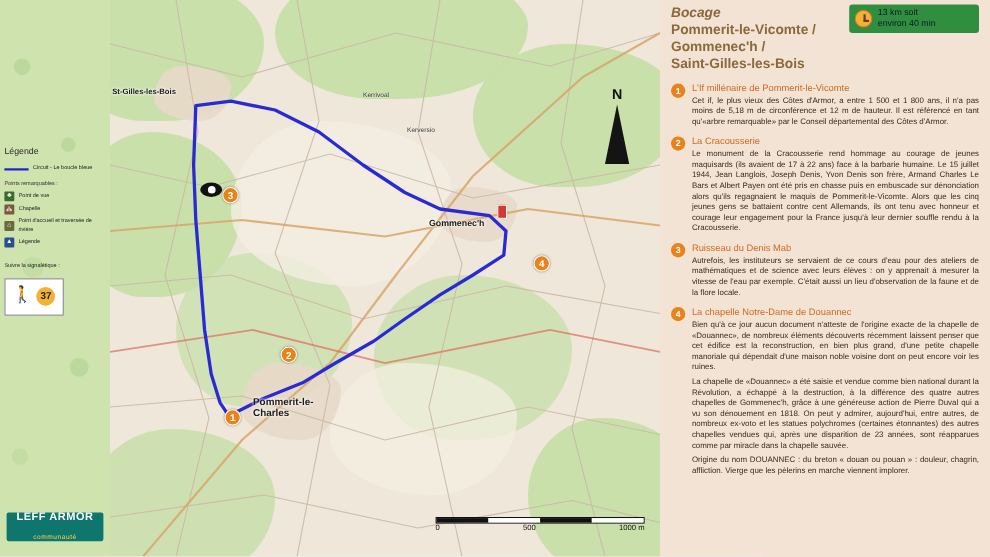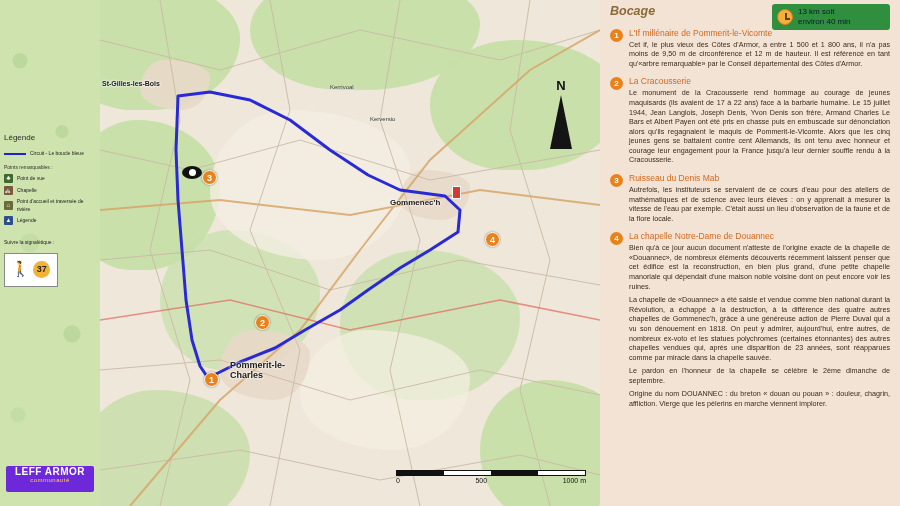--- a/index.html
+++ b/index.html
@@ -65,23 +65,24 @@
     display:flex; align-items:center; justify-content:center; gap:3px;
   }
   .signal-badge .walker { font-size:15px; color:#1f7a3d; }
   .signal-badge .num {
     width:17px;height:17px;border-radius:50%;background:#f2b233;color:#222;
     font-size:9px;display:flex;align-items:center;justify-content:center;font-weight:bold;
   }
 
   .leff {
     position:absolute; left:6px; bottom:14px; width:88px; height:26px;
-    background:#6d28d9; color:#fff; border-radius:2px;
-    display:flex; flex-direction:column; align-items:center; justify-content:flex-start;
+    background:#0f766e; color:#fff; border-radius:2px;
+    display:flex; flex-direction:column; align-items:center; justify-content:flex-end;
     letter-spacing:.5px;
+    gap:10px;
   }
   .leff .l1 { font-size:10px; font-weight:bold; }
   .leff .l2 { font-size:6px; color:#ffd24d; }
 
   
   .compass { position:absolute; right:28px; top:78px; text-align:center; color:#111; }
   .compass .n { font-size:13px; font-weight:bold; }
   .compass .arrow {
     width:0;height:0;margin:2px auto 0;
     border-left:11px solid transparent; border-right:11px solid transparent;
@@ -268,35 +269,38 @@
   </div>
 
   <div class="leff">
     <span class="l1">LEFF ARMOR</span>
     <span class="l2">communauté</span>
   </div>
 
   <div class="panel">
     <div class="panel-title">
       <div style="font-style:italic;">Bocage</div>
+      <div style="white-space:pre-line;">Pommerit-le-Vicomte /
+Gommenec'h /
+Saint-Gilles-les-Bois</div>
     </div>
 
     <div class="duration">
       <span class="clock"></span>
       <span class="txt">
         <span>13 km soit</span><br>
         <span>environ 40 min</span>
       </span>
     </div>
 
     <div class="entry">
       <div class="num">1</div>
       <div class="body">
         <div class="h">L'If millénaire de Pommerit-le-Vicomte</div>
-        <div class="p">Cet if, le plus vieux des Côtes d'Armor, a entre 1 500 et 1 800 ans, il n'a pas moins de 9,50 m de circonférence et 12 m de hauteur. Il est référencé en tant qu'«arbre remarquable» par le Conseil départemental des Côtes d'Armor.</div>
+        <div class="p">Cet if, le plus vieux des Côtes d'Armor, a entre 1 500 et 1 800 ans, il n'a pas moins de 5,18 m de circonférence et 12 m de hauteur. Il est référencé en tant qu'«arbre remarquable» par le Conseil départemental des Côtes d'Armor.</div>
       </div>
     </div>
 
     <div class="entry">
       <div class="num">2</div>
       <div class="body">
         <div class="h">La Cracousserie</div>
         <div class="p">Le monument de la Cracousserie rend hommage au courage de jeunes maquisards (ils avaient de 17 à 22 ans) face à la barbarie humaine. Le 15 juillet 1944, Jean Langlois, Joseph Denis, Yvon Denis son frère, Armand Charles Le Bars et Albert Payen ont été pris en chasse puis en embuscade sur dénonciation alors qu'ils regagnaient le maquis de Pommerit-le-Vicomte. Alors que les cinq jeunes gens se battaient contre cent Allemands, ils ont tenu avec honneur et courage leur engagement pour la France jusqu'à leur dernier souffle rendu à la Cracousserie.</div>
       </div>
     </div>
@@ -308,19 +312,18 @@
         <div class="p">Autrefois, les instituteurs se servaient de ce cours d'eau pour des ateliers de mathématiques et de science avec leurs élèves : on y apprenait à mesurer la vitesse de l'eau par exemple. C'était aussi un lieu d'observation de la faune et de la flore locale.</div>
       </div>
     </div>
 
     <div class="entry">
       <div class="num">4</div>
       <div class="body">
         <div class="h">La chapelle Notre-Dame de Douannec</div>
         <div class="p">Bien qu'à ce jour aucun document n'atteste de l'origine exacte de la chapelle de «Douannec», de nombreux éléments découverts récemment laissent penser que cet édifice est la reconstruction, en bien plus grand, d'une petite chapelle manoriale qui dépendait d'une maison noble voisine dont on peut encore voir les ruines.</div>
         <div class="p">La chapelle de «Douannec» a été saisie et vendue comme bien national durant la Révolution, a échappé à la destruction, à la différence des quatre autres chapelles de Gommenec'h, grâce à une généreuse action de Pierre Duval qui a vu son dénouement en 1818. On peut y admirer, aujourd'hui, entre autres, de nombreux ex-voto et les statues polychromes (certaines étonnantes) des autres chapelles vendues qui, après une disparition de 23 années, sont réapparues comme par miracle dans la chapelle sauvée.</div>
-        <div class="p">Le pardon en l'honneur de la chapelle se célèbre le 2ème dimanche de septembre.</div>
         <div class="p">Origine du nom DOUANNEC : du breton « douan ou pouan » : douleur, chagrin, affliction. Vierge que les pèlerins en marche viennent implorer.</div>
       </div>
     </div>
   </div>
 
 </div>
 
 </body></html>

